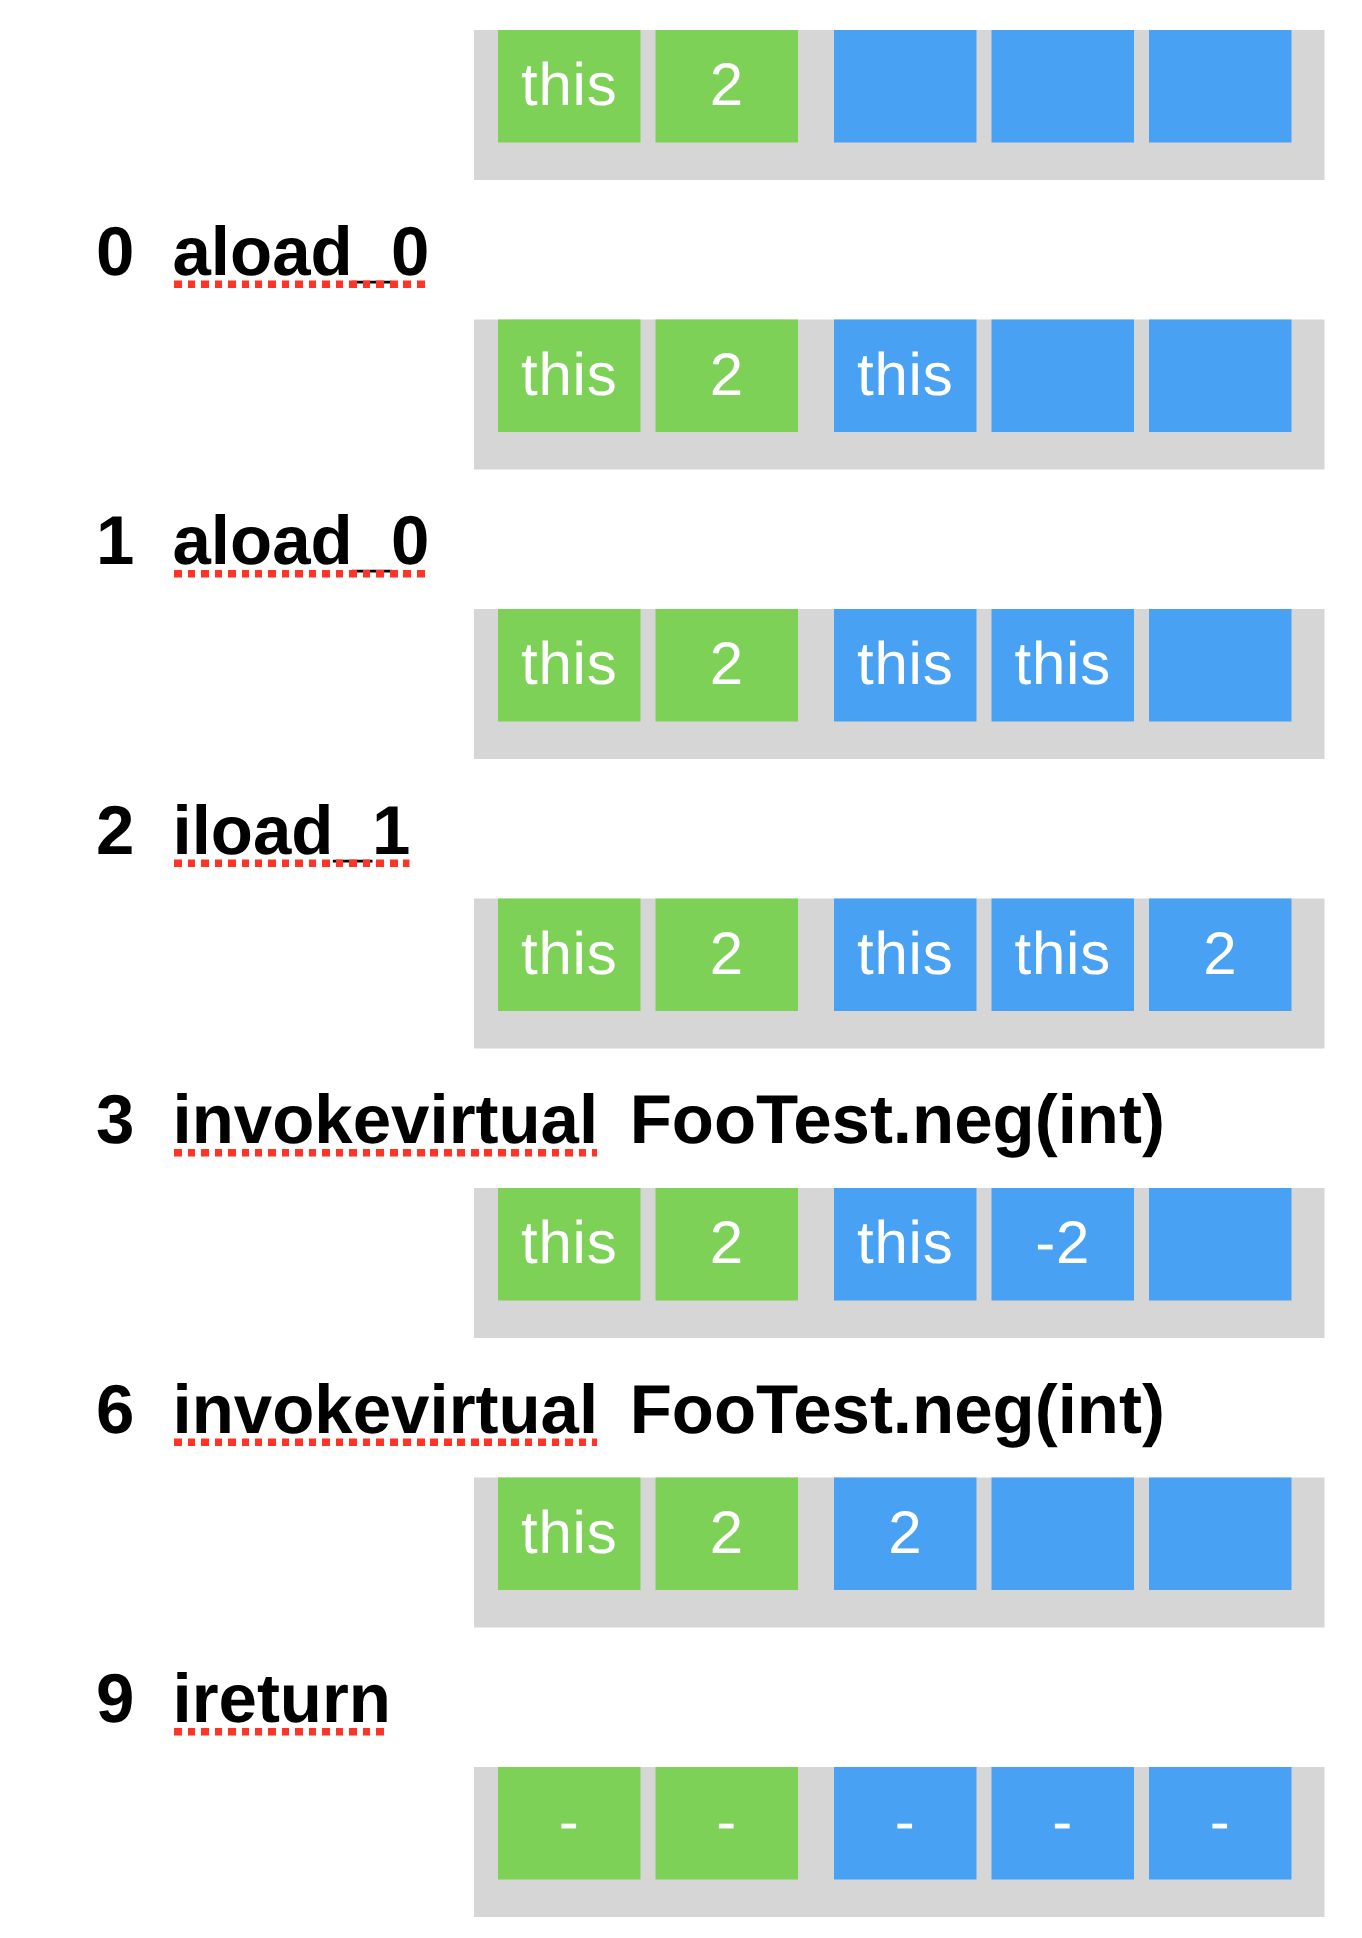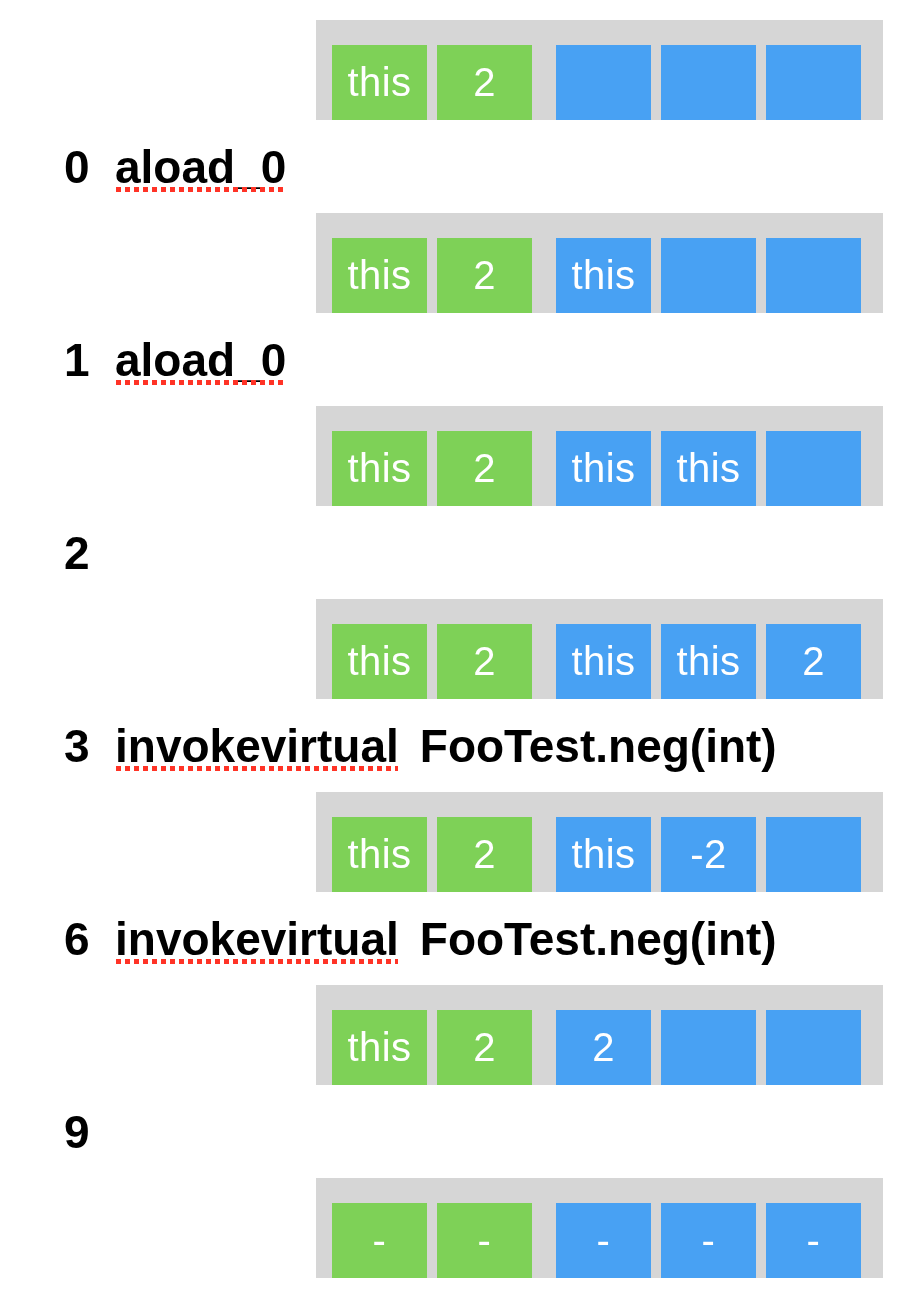--- a/index.html
+++ b/index.html
@@ -16,22 +16,22 @@
     width: 908px;
   }
   
   .frame-row {
     margin-left: 316px;
     width: 567px;
     height: 100px;
     background: #d6d6d6;
     box-sizing: border-box;
     display: flex;
-    align-items: flex-end;
-    padding: 16px 20px 0 16px;
+    align-items: flex-start;
+    padding: 0 20px 0 16px;
   }
   .cell-group {
     display: flex;
     column-gap: 10px;
   }
   .stack-group {
     margin-left: 24px;
   }
   .cell {
     width: 95px;
@@ -130,20 +130,21 @@
     </div>
     <div class="cell-group stack-group">
       <div class="cell stack">this</div>
       <div class="cell stack">this</div>
       <div class="cell stack"></div>
     </div>
   </div>
 
   <div class="instr-row">
     <span class="offset">2</span>
+    <span class="mnemonic">iload_1</span>
     <span class="operand"></span>
   </div>
 
   <div class="frame-row">
     <div class="cell-group">
       <div class="cell local">this</div>
       <div class="cell local">2</div>
     </div>
     <div class="cell-group stack-group">
       <div class="cell stack">this</div>
@@ -183,20 +184,21 @@
     </div>
     <div class="cell-group stack-group">
       <div class="cell stack">2</div>
       <div class="cell stack"></div>
       <div class="cell stack"></div>
     </div>
   </div>
 
   <div class="instr-row">
     <span class="offset">9</span>
+    <span class="mnemonic">ireturn</span>
     <span class="operand"></span>
   </div>
 
   <div class="frame-row">
     <div class="cell-group">
       <div class="cell local">-</div>
       <div class="cell local">-</div>
     </div>
     <div class="cell-group stack-group">
       <div class="cell stack">-</div>

